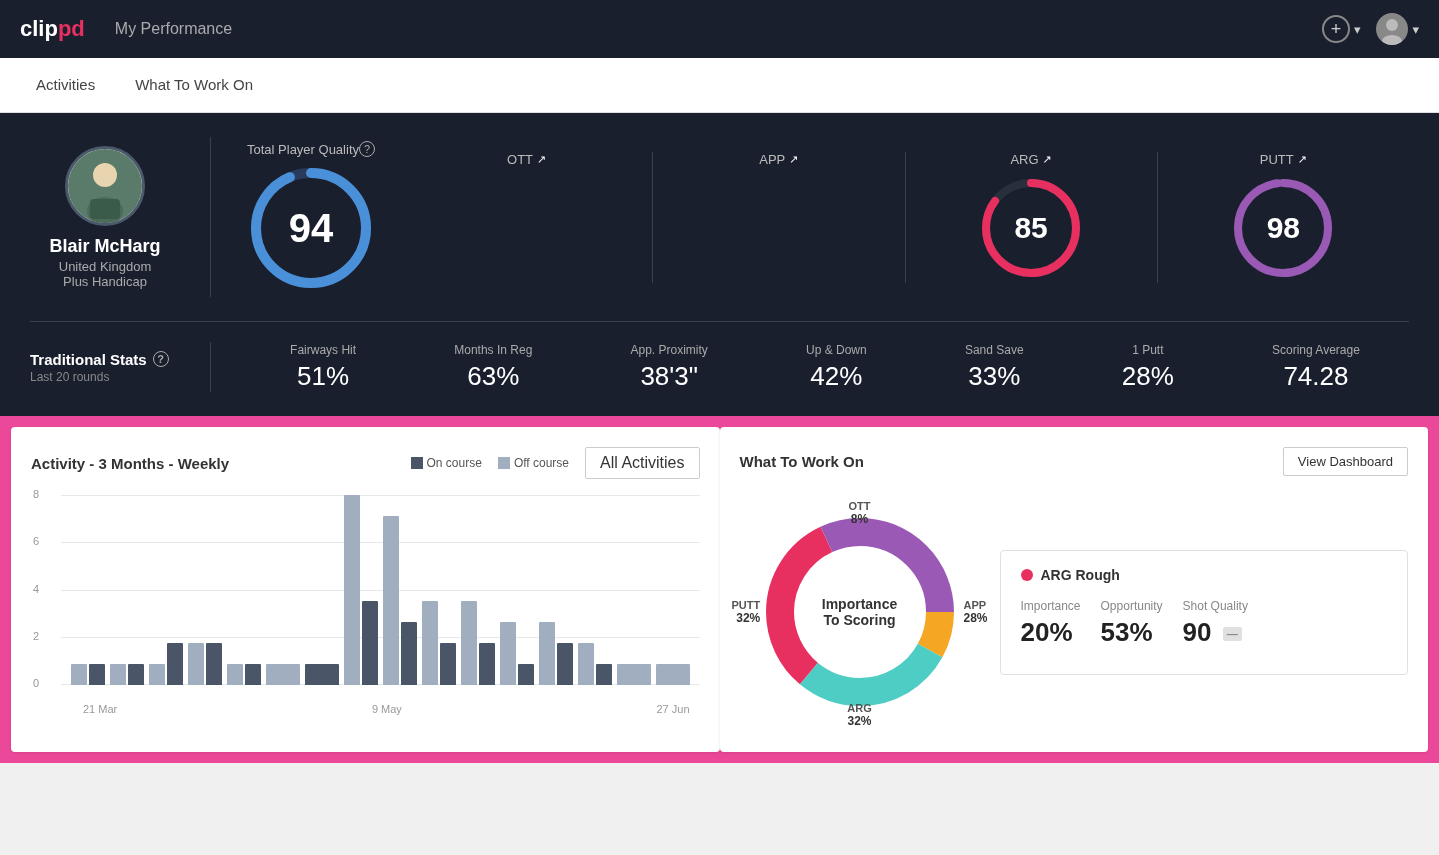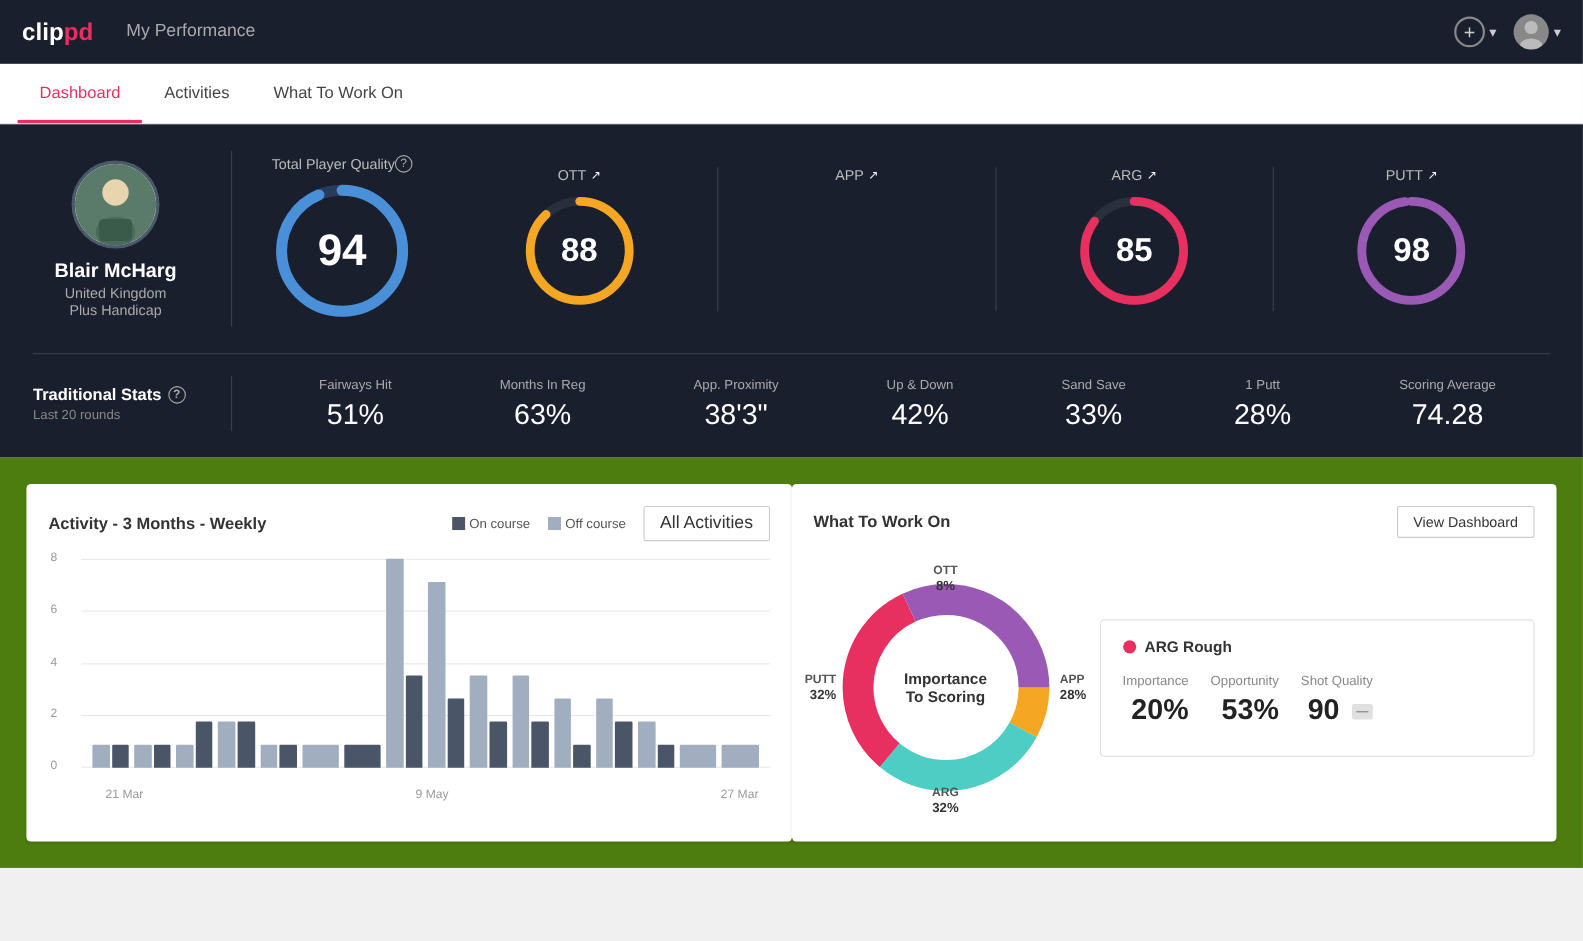--- a/index.html
+++ b/index.html
@@ -266,22 +266,22 @@
     }
     .trad-stat-value {
       font-size: 26px;
       font-weight: 300;
       color: #fff;
     }
 
     
     .bottom-row {
       display: flex;
-      padding: 24px;
-      background: #4d7c0f;
+      padding: 11px;
+      background: #ec4899;
       min-height: 330px;
     }
     .panel {
       background: #fff;
       border-radius: 4px;
       padding: 20px;
       flex: 1;
       box-shadow: 0 1px 3px rgba(0,0,0,0.1);
     }
 
@@ -457,21 +457,20 @@
     }
     .info-metric-label {
       font-size: 12px;
       color: #888;
       margin-bottom: 4px;
     }
     .info-metric-value {
       font-size: 26px;
       font-weight: 700;
       color: #222;
-      text-align: right;
     }
     .info-metric-badge {
       display: inline-block;
       background: #e0e0e0;
       color: #888;
       border-radius: 2px;
       font-size: 11px;
       padding: 1px 4px;
       margin-left: 4px;
       vertical-align: middle;
@@ -511,21 +510,20 @@
             <circle cx="16" cy="12" r="6" fill="#bbb"></circle>
             <ellipse cx="16" cy="28" rx="10" ry="6" fill="#bbb"></ellipse>
           </svg>
       </div>
       <span>▾</span>
     </div>
   </div>
 </div>
 
 <div class="nav-tabs">
-  <div class="nav-tab active">Dashboard</div>
   <div class="nav-tab">Activities</div>
   <div class="nav-tab">What To Work On</div>
 </div>
 
 <div class="hero">
 
   <div class="player-row">
 
     <div class="player-info">
       <div class="player-avatar">
@@ -557,27 +555,20 @@
       </div>
     </div>
 
     <div class="quality-scores">
 
       <div class="score-col">
         <div class="score-label">
           <span>OTT</span>
           <span class="arrow">↗</span>
         </div>
-        <div class="circle-wrap">
-          <svg width="110" height="110" viewBox="0 0 110 110">
-            <circle cx="55" cy="55" r="45" fill="none" stroke="#2a2f3e" stroke-width="8"></circle>
-            <circle cx="55" cy="55" r="45" fill="none" stroke="#f5a623" stroke-width="8" stroke-dasharray="282.7" stroke-dashoffset="34" stroke-linecap="round"></circle>
-          </svg>
-          <div class="circle-center">88</div>
-        </div>
       </div>
 
       <div class="score-col">
         <div class="score-label">
           <span>APP</span>
           <span class="arrow">↗</span>
         </div>
       </div>
 
       <div class="score-col">
@@ -747,21 +738,21 @@
           <div class="bar-group">
             <div class="bar bar-off" style="height: 21.1111px;"></div>
           </div>
           <div class="bar-group">
             <div class="bar bar-off" style="height: 21.1111px;"></div>
           </div>
         </div>
       <div class="x-labels">
         <span class="x-label">21 Mar</span>
         <span class="x-label">9 May</span>
-        <span class="x-label">27 Mar</span>
+        <span class="x-label">27 Jun</span>
       </div>
     </div>
   </div>
 
   <div class="panel">
     <div class="wtwo-header">
       <span class="wtwo-title">What To Work On</span>
       <button class="view-dashboard-btn">View Dashboard</button>
     </div>
     <div class="wtwo-content">

